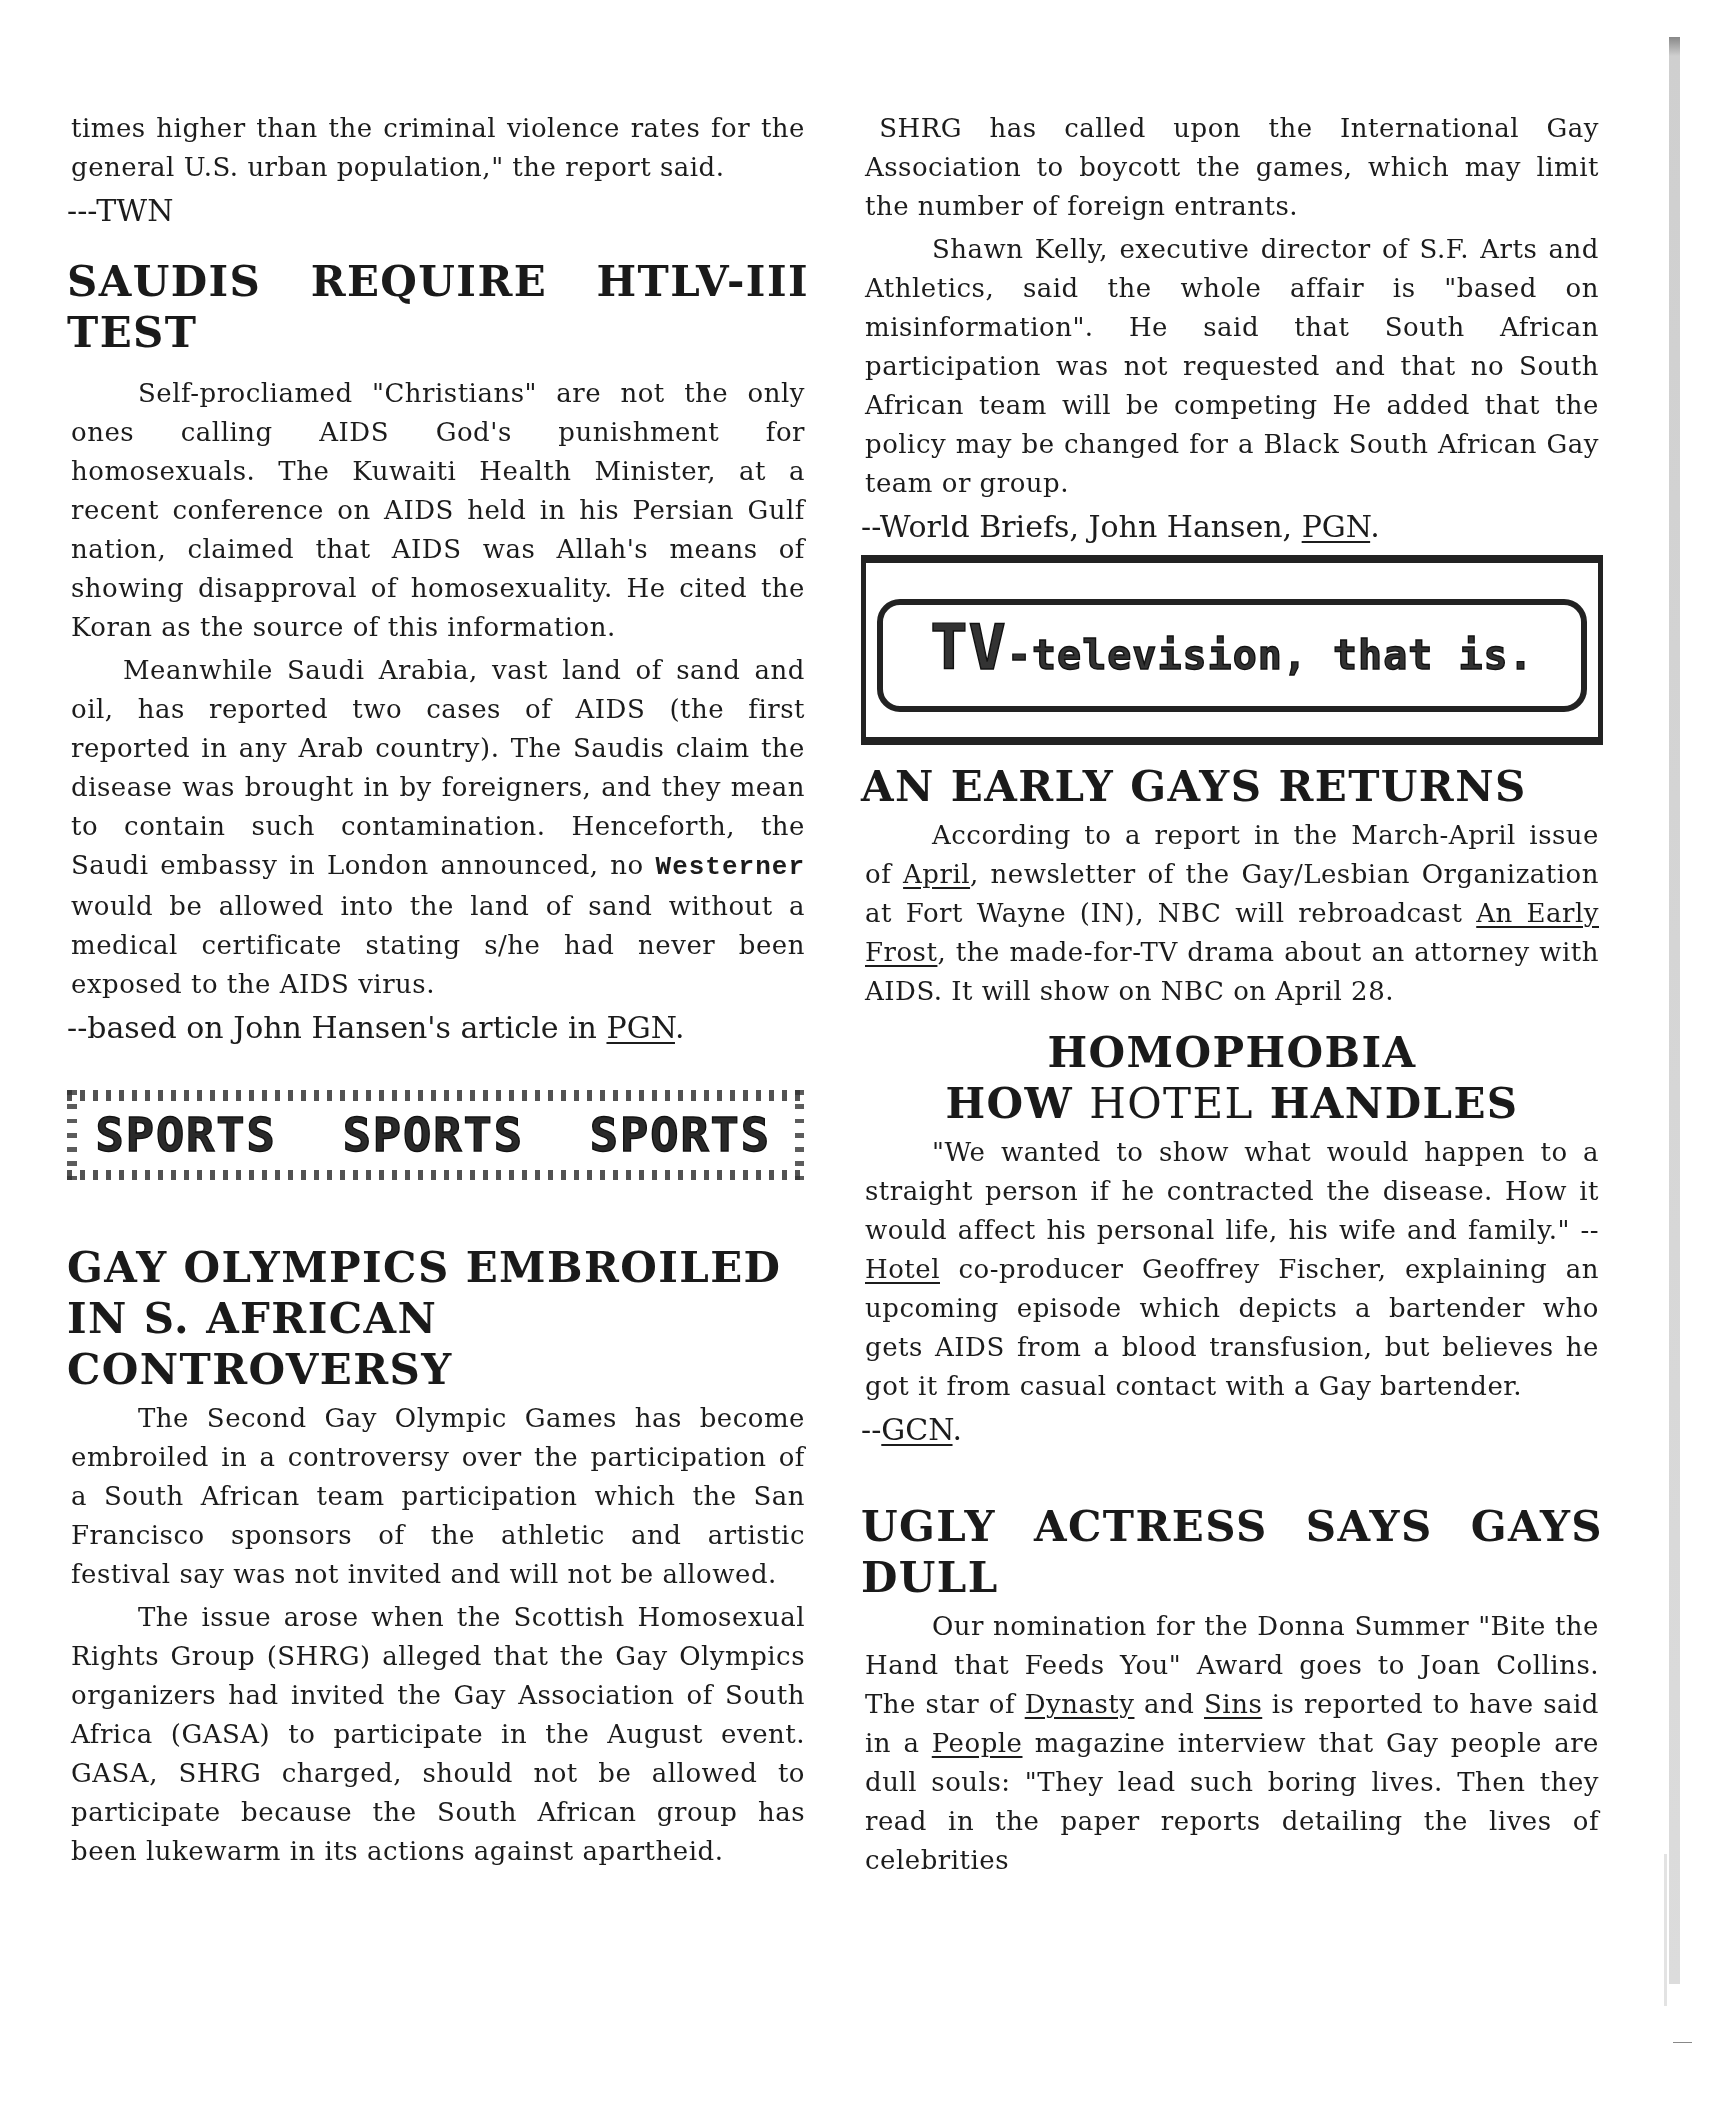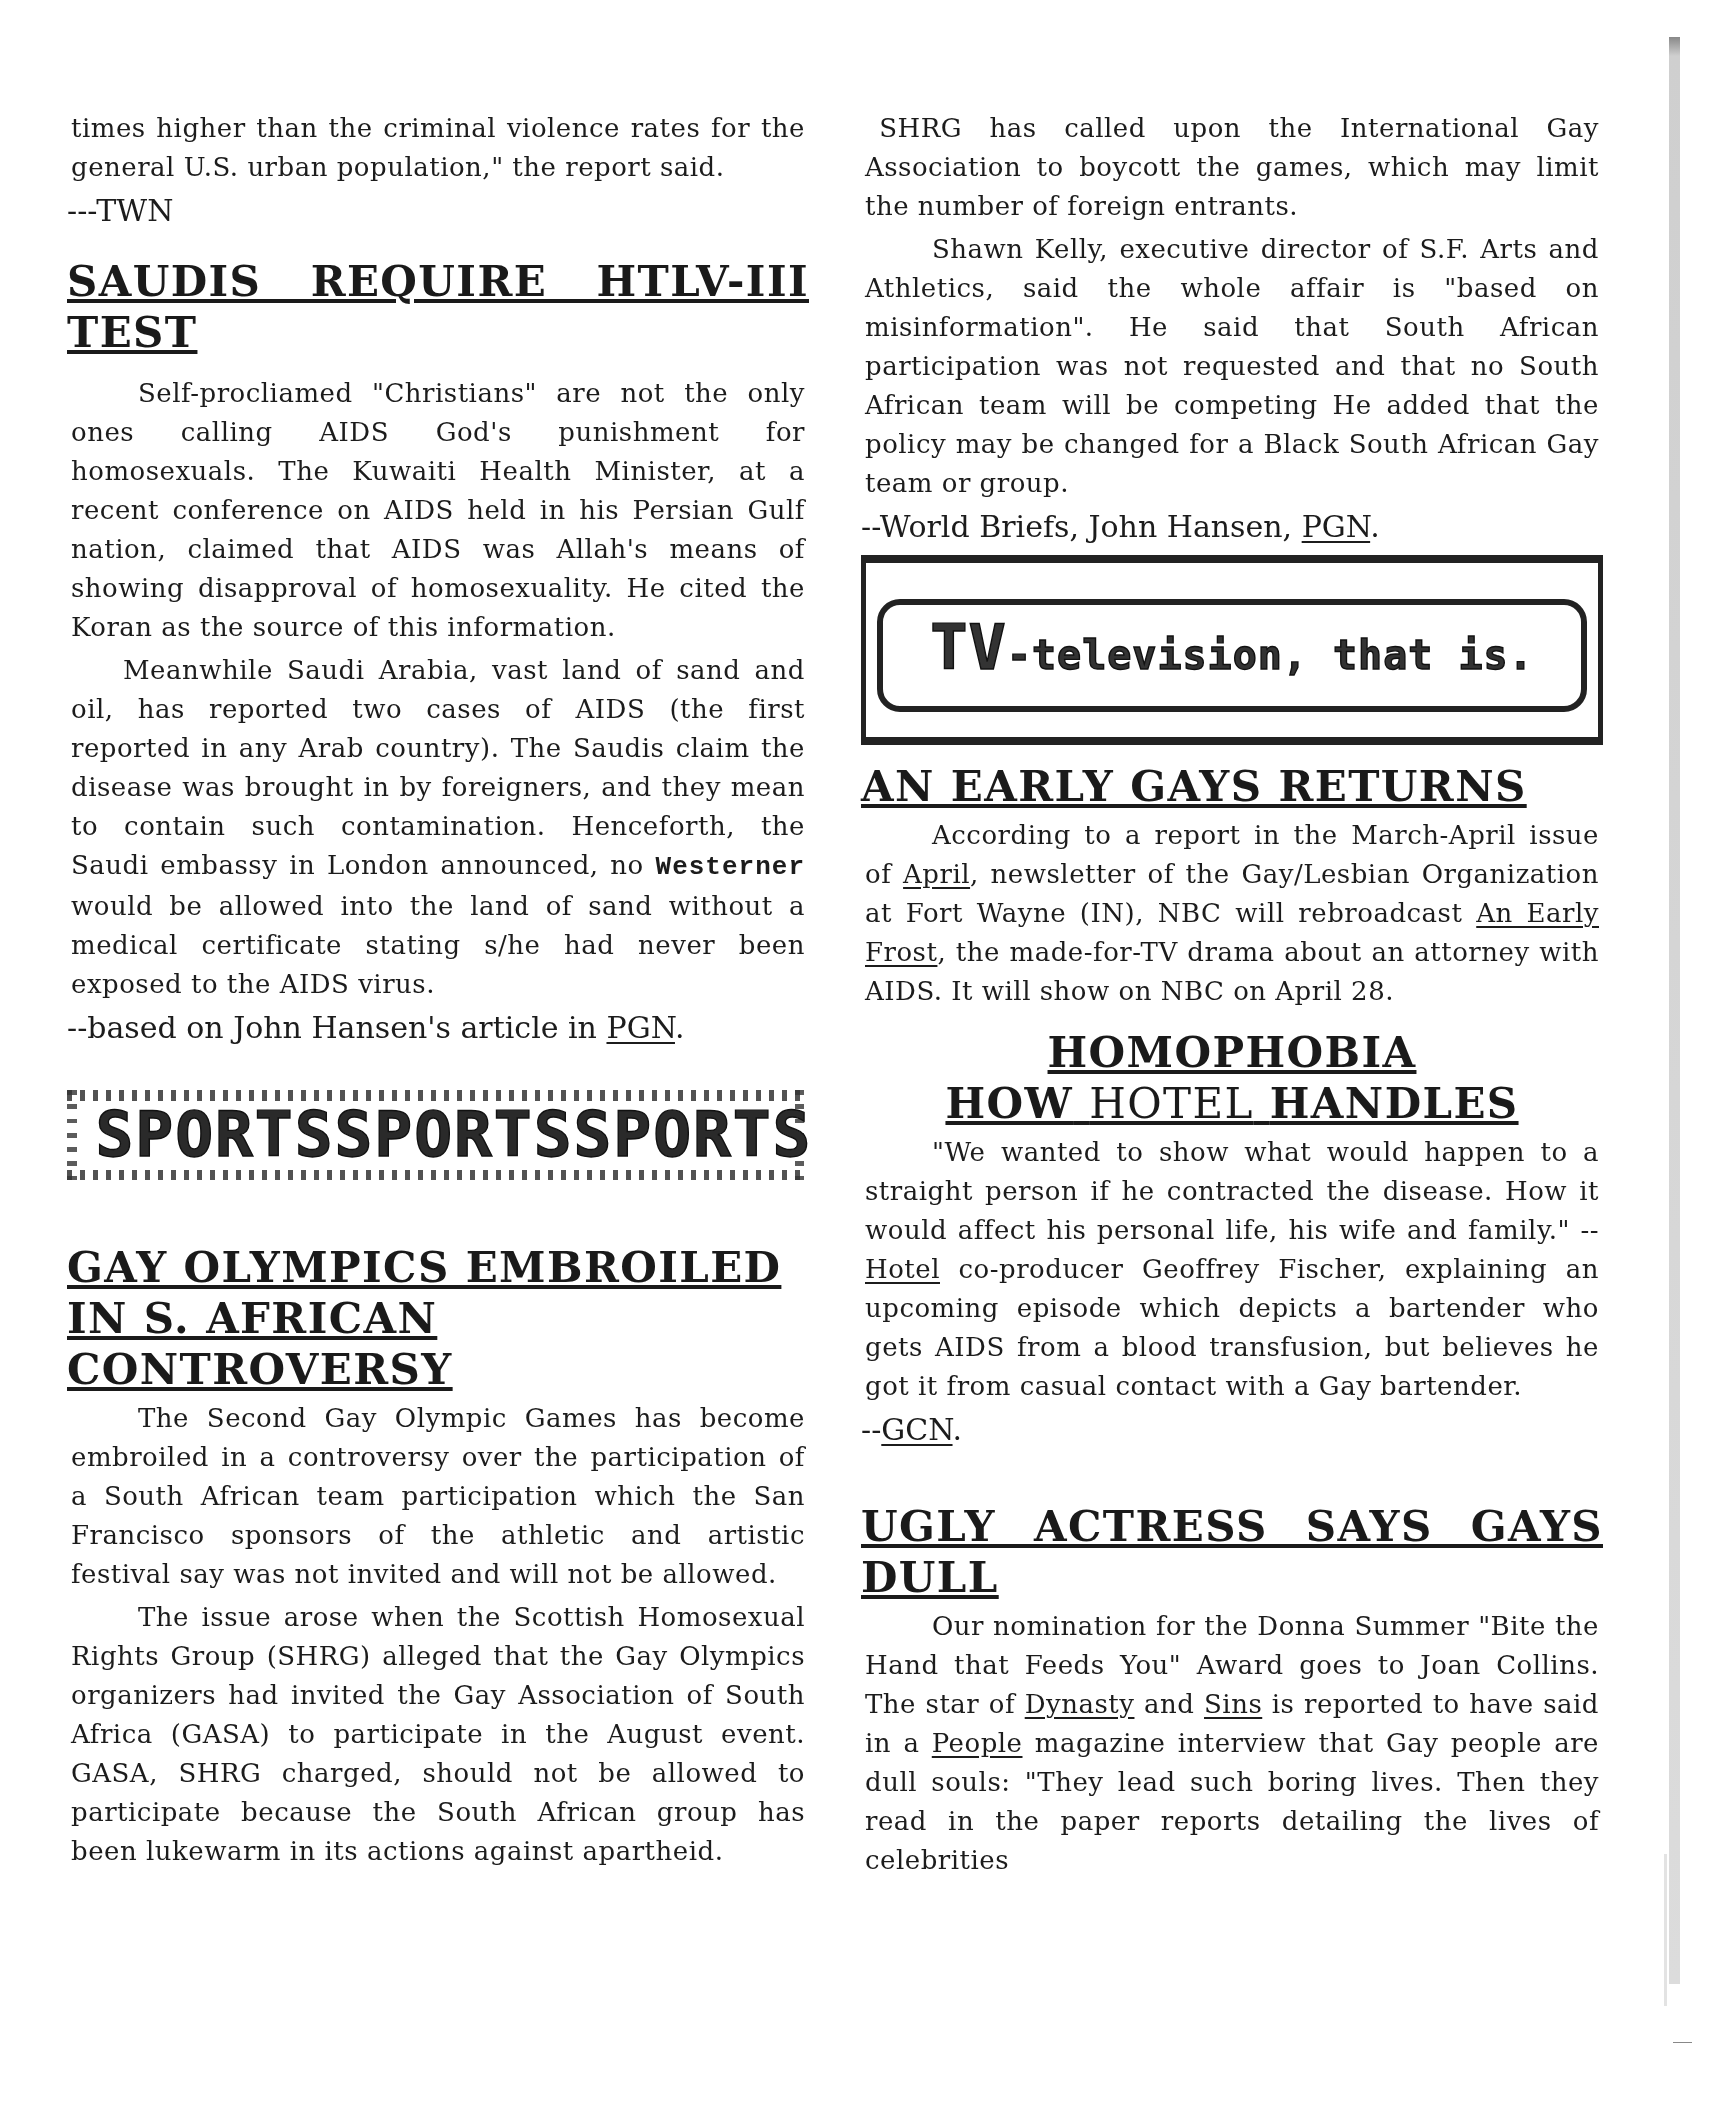--- a/index.html
+++ b/index.html
@@ -5,36 +5,36 @@
   html, body { margin:0; padding:0; background:#ffffff; }
   body { width:1735px; height:2108px; position:relative; overflow:hidden;
          font-family:"DejaVu Serif", "Liberation Serif", serif; color:#1c1c1c; }
   .col { position:absolute; top:105px; }
   .col-left { left:67px; width:742px; }
   .col-right { left:861px; width:742px; }
   p { margin:4px; font-size:26px; line-height:39px; text-align:justify; letter-spacing:0.5px; }
   p.indent { text-indent:67px; }
   .credit { font-size:30px; line-height:39px; margin:0; }
   .u { text-decoration:underline; text-underline-offset:3.8px; text-decoration-thickness:1.9px; }
-  h2 { margin:0; font-family:"DejaVu Serif", serif; font-weight:bold; font-size:42px; line-height:51px; letter-spacing:1.4px; color:#1a1a1a;text-decoration:underline; }
+  h2 { margin:0; font-family:"DejaVu Serif", serif; font-weight:bold; font-size:42px; line-height:51px; letter-spacing:1.4px; color:#1a1a1a; }
   h2.justify { text-align:justify; text-align-last:left; }
   h2.center { text-align:center; }
   .light { font-weight:normal; }
   .bold-inline { font-weight:bold; font-family:Liberation Mono, monospace; letter-spacing:1px; }
 
   
   .sports { position:relative; height:90px; margin:43px 0 62px 0; }
   .sports .dots-top, .sports .dots-bot { position:absolute; left:0; right:4.8px; height:10.5px;
       background:repeating-linear-gradient(90deg, #333 0 4.8px, transparent 4.8px 13px); opacity:.85; }
   .sports .dots-top { top:0; } .sports .dots-bot { bottom:0; }
   .sports .dots-l, .sports .dots-r { position:absolute; top:0; bottom:0; width:9.5px;
       background:repeating-linear-gradient(180deg, #333 0 4.8px, transparent 4.8px 14.3px); opacity:.8; }
   .sports .dots-l { left:0; } .sports .dots-r { right:4.8px; }
   .sports-words { position:absolute; top:21px; left:28.5px; right:38px; display:flex; justify-content:space-between; }
-  .sports-word { font-family:"DejaVu Sans Mono", monospace; font-weight:bold; font-size:63px; line-height:48px;
+  .sports-word { font-family:"DejaVu Sans Mono", monospace; font-weight:bold; font-size:47px; line-height:48px;
       color:#2a2a2a; letter-spacing:1.9px; -webkit-text-stroke:1.4px #111; }
 
   
   .tvbox { margin:8.6px 0 16px 0; border:5.7px solid #222; border-top-width:8.6px; border-bottom-width:8.6px;
            height:190px; position:relative; box-sizing:border-box; }
   .tvbox-inner { position:absolute; left:11.4px; right:11.4px; top:25px; bottom:25px; border:6.7px solid #222; border-radius:23px;
            display:flex; align-items:center; justify-content:center;margin-top:11px; }
   .tvbox-text { font-family:"DejaVu Sans Mono", monospace; font-weight:bold; font-size:40px; color:#333;
            letter-spacing:1px; -webkit-text-stroke:1.4px #111; margin-top:-14.3px; }
   .tvbox-text .big { font-size:62px; }

